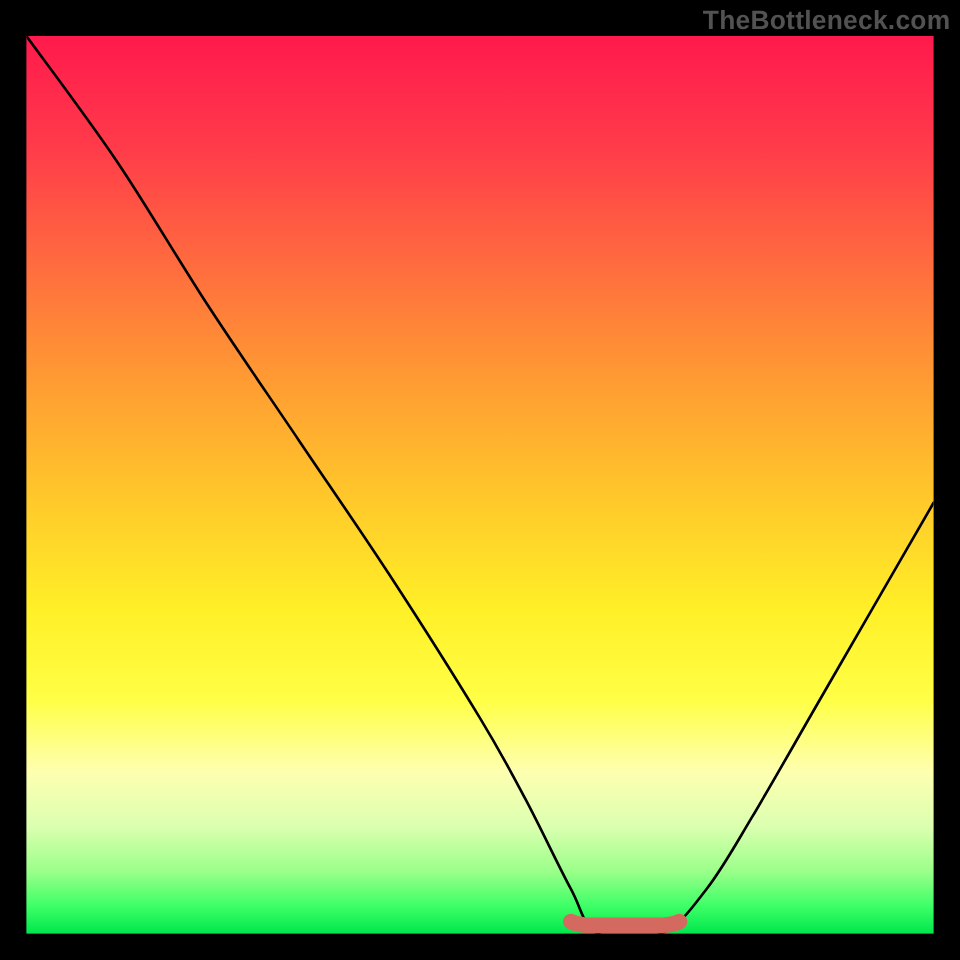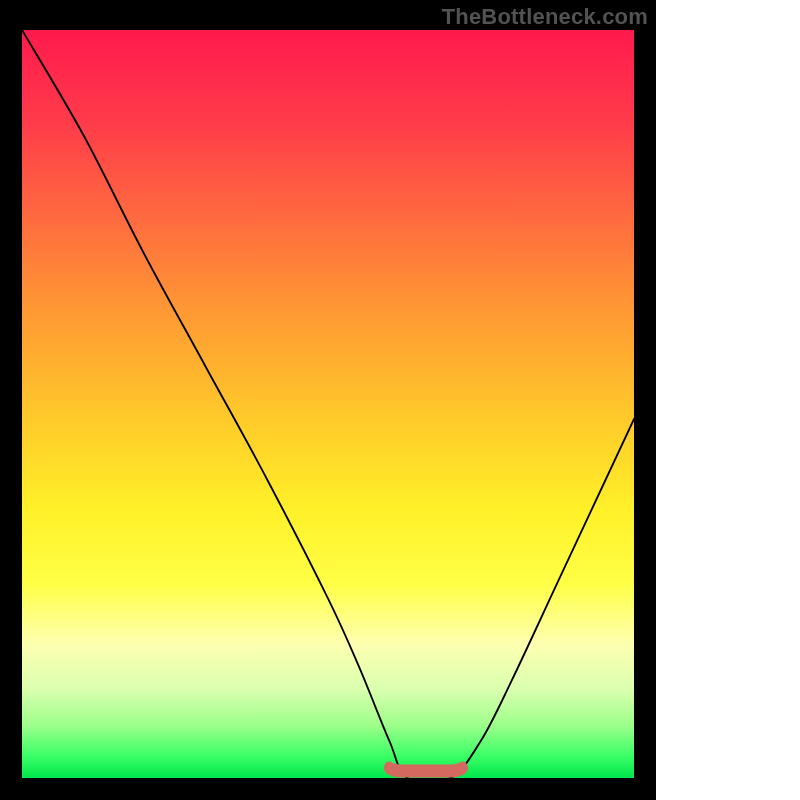--- a/index.html
+++ b/index.html
@@ -3,21 +3,21 @@
 <meta charset="utf-8">
 <style>
   body {
     margin: 0;
     padding: 0;
     background: #fff;
     font-family: Arial, Helvetica, sans-serif;
   }
   .stage {
     position: relative;
-    width: 656px;
+    width: 800px;
     height: 800px;
     background: #000;
     overflow: hidden;
   }
   .watermark {
     position: absolute;
     top: 4px;
     right: 8px;
     font-size: 22px;
     font-weight: 600;

